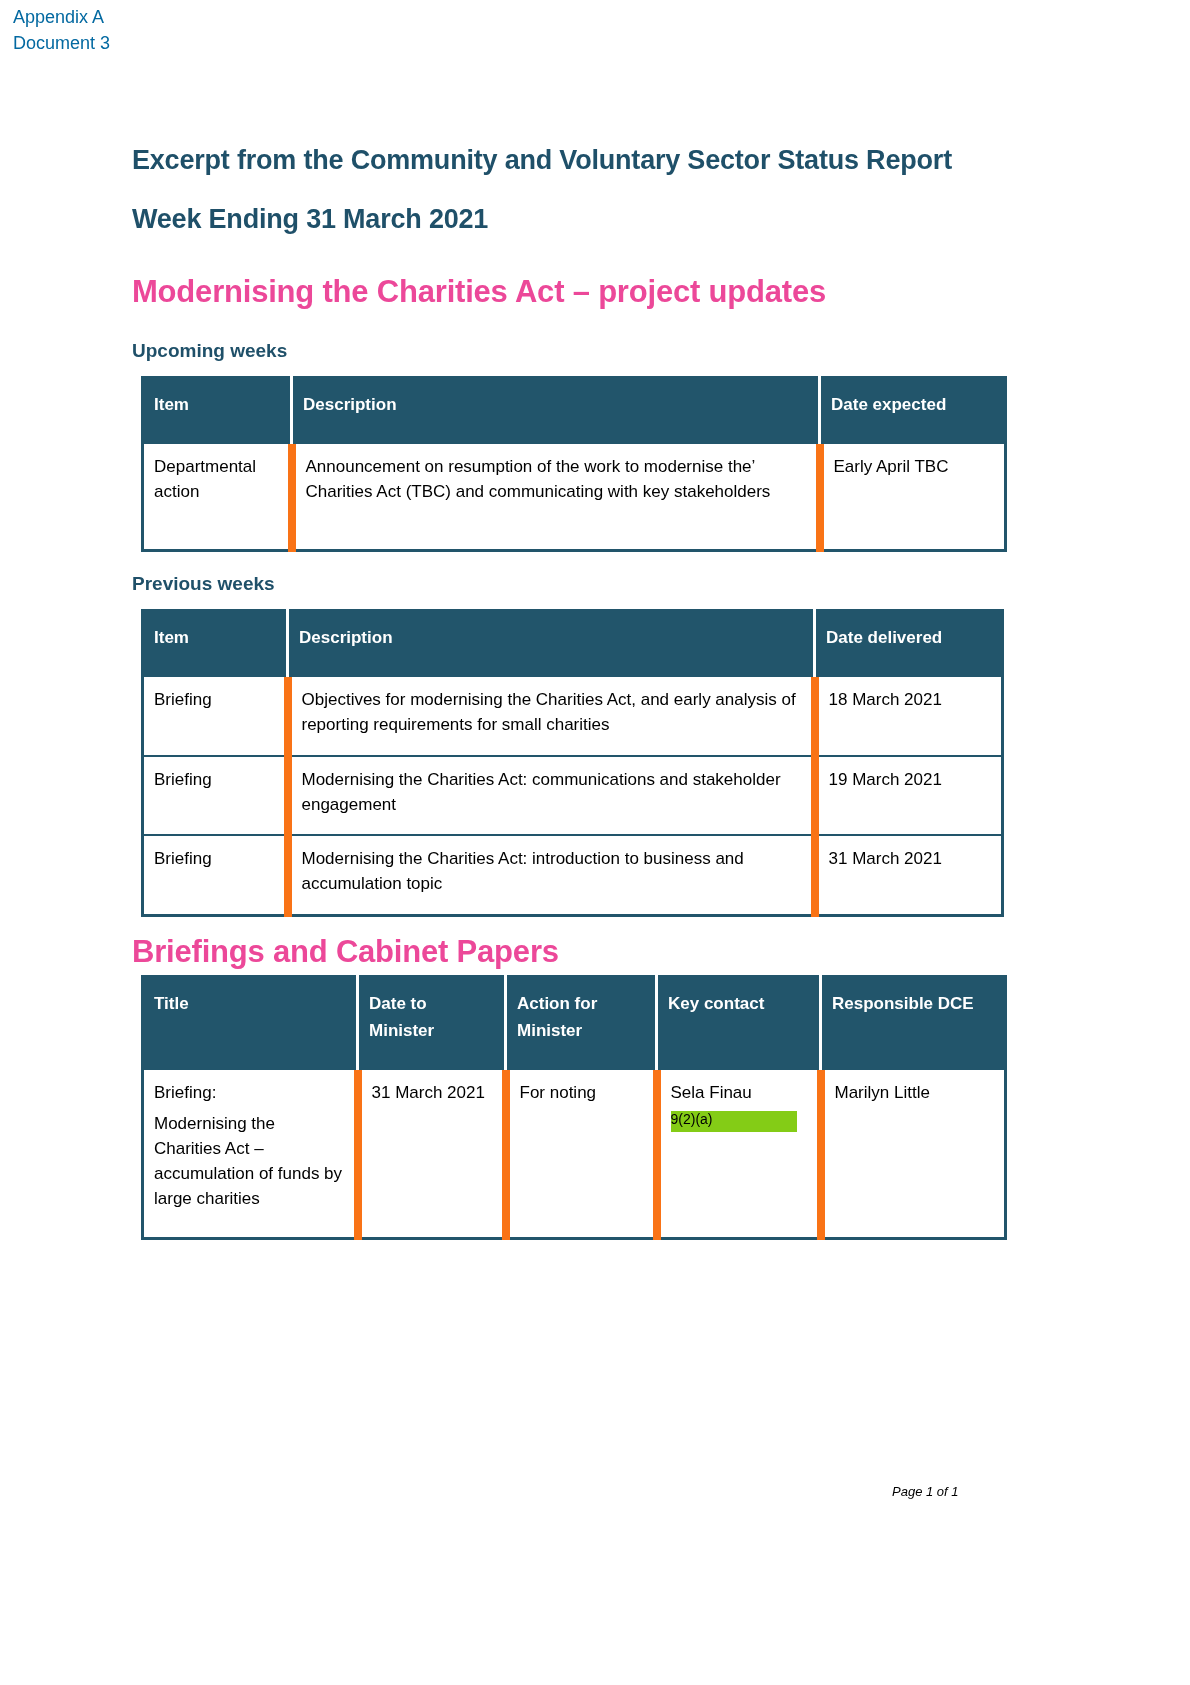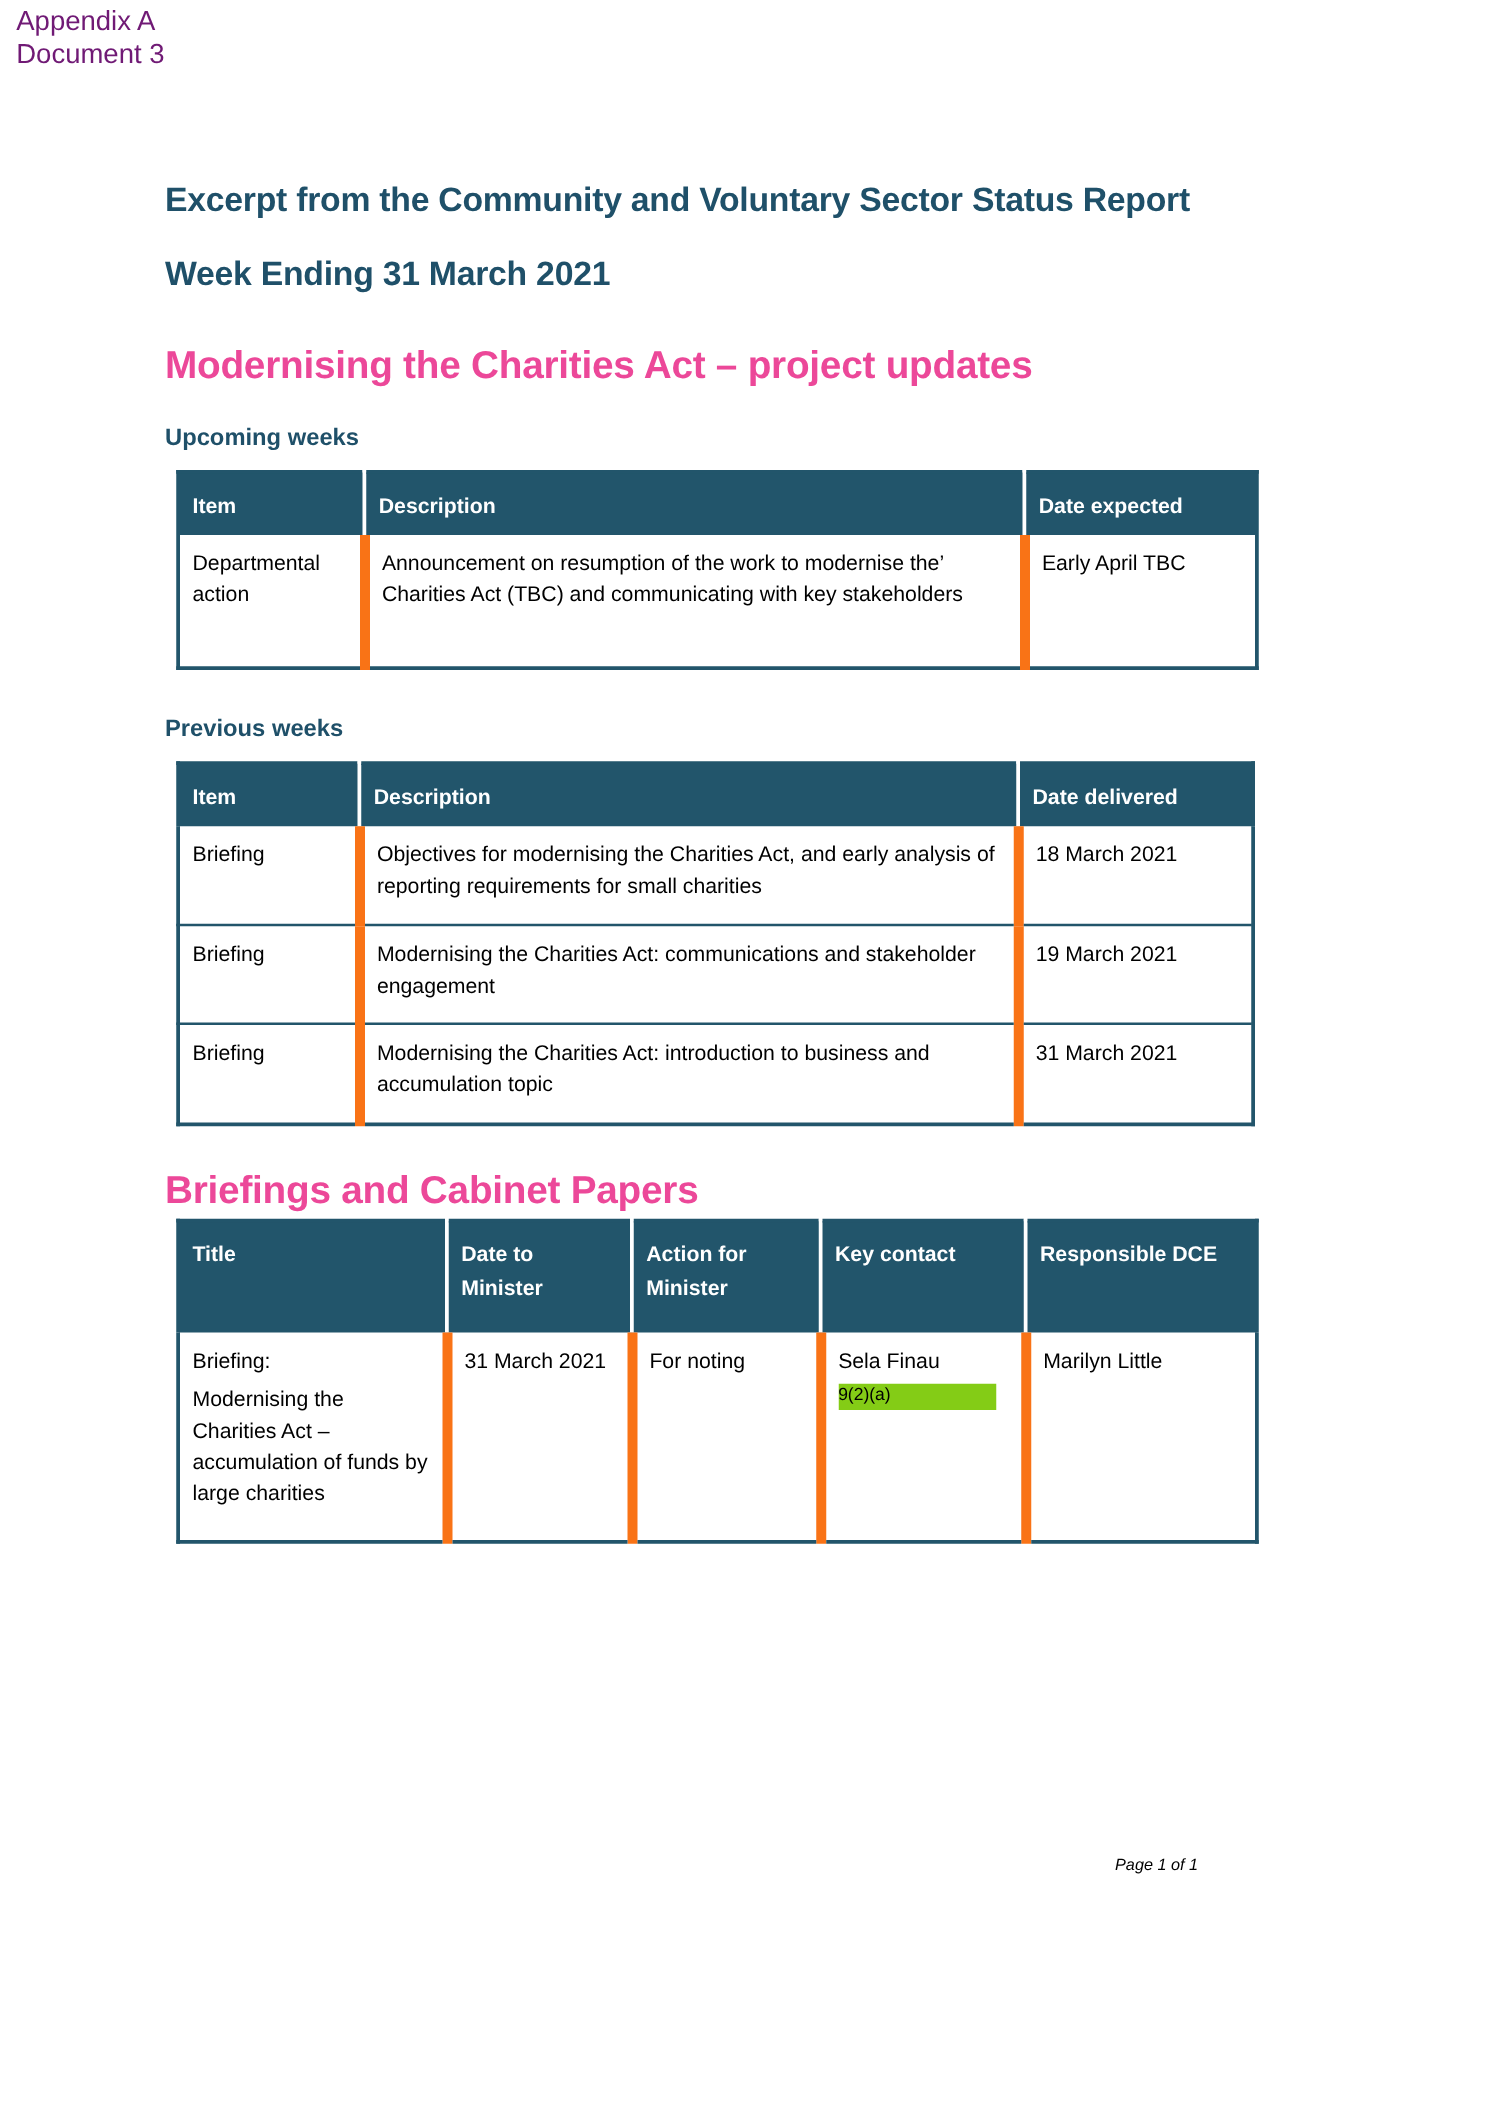--- a/index.html
+++ b/index.html
@@ -1,24 +1,24 @@
 <!DOCTYPE html>
 <html><head>
 <meta charset="utf-8">
 <style>
   html, body { margin: 0; padding: 0; background: #ffffff; }
   body { width: 1190px; height: 1685px; position: relative; overflow: hidden;
          font-family: "Liberation Sans", "DejaVu Sans", sans-serif; color: #000; }
-  .appendix { position: absolute; left: 13px; top: 4px; font-size: 22px; line-height: 26px; color: #701a75; }
+  .appendix { position: absolute; left: 13px; top: 4px; font-size: 18px; line-height: 26px; color: #0369a1; }
   .h1 { position: absolute; left: 132px; font-size: 27px; font-weight: bold; color: #1f5069; letter-spacing: -0.2px; }
   .h2 { position: absolute; left: 132px; font-size: 31px; font-weight: bold; color: #ec4899; letter-spacing: -0.2px; }
   .h3 { position: absolute; left: 132px; font-size: 19px; font-weight: bold; color: #1f5069; }
   table.doc { position: absolute; border-collapse: collapse; border: 3px solid #22556b; font-size: 17px; table-layout: fixed; }
   table.doc th { background: #22556b; color: #ffffff; text-align: left; font-weight: bold;
-                 padding: 12px 10px 10px 10px; vertical-align: top; border-left: 3px solid #ffffff; line-height: 27px; }
+                 padding: 12px 10px 26px 10px; vertical-align: top; border-left: 3px solid #ffffff; line-height: 27px; }
   table.doc th:first-child { border-left: none; }
   table.doc td { vertical-align: top; padding: 10px 10px 10px 10px; border-left: 8px solid #f97316;
                  border-top: 2px solid #22556b; line-height: 25px; }
   table.doc td:first-child { border-left: none; }
   table.doc tr.first td { border-top: none; }
   .redact { display: inline-block; background: #84cc16; width: 126px; height: 21px; font-size: 14px;
             line-height: 17px; margin-top: 6px; color: #000; }
   .title-line { display: block; margin-bottom: 6px; }
   .page-no { position: absolute; left: 892px; top: 1484px; font-size: 13px; font-style: italic; color: #000; }
 </style>

